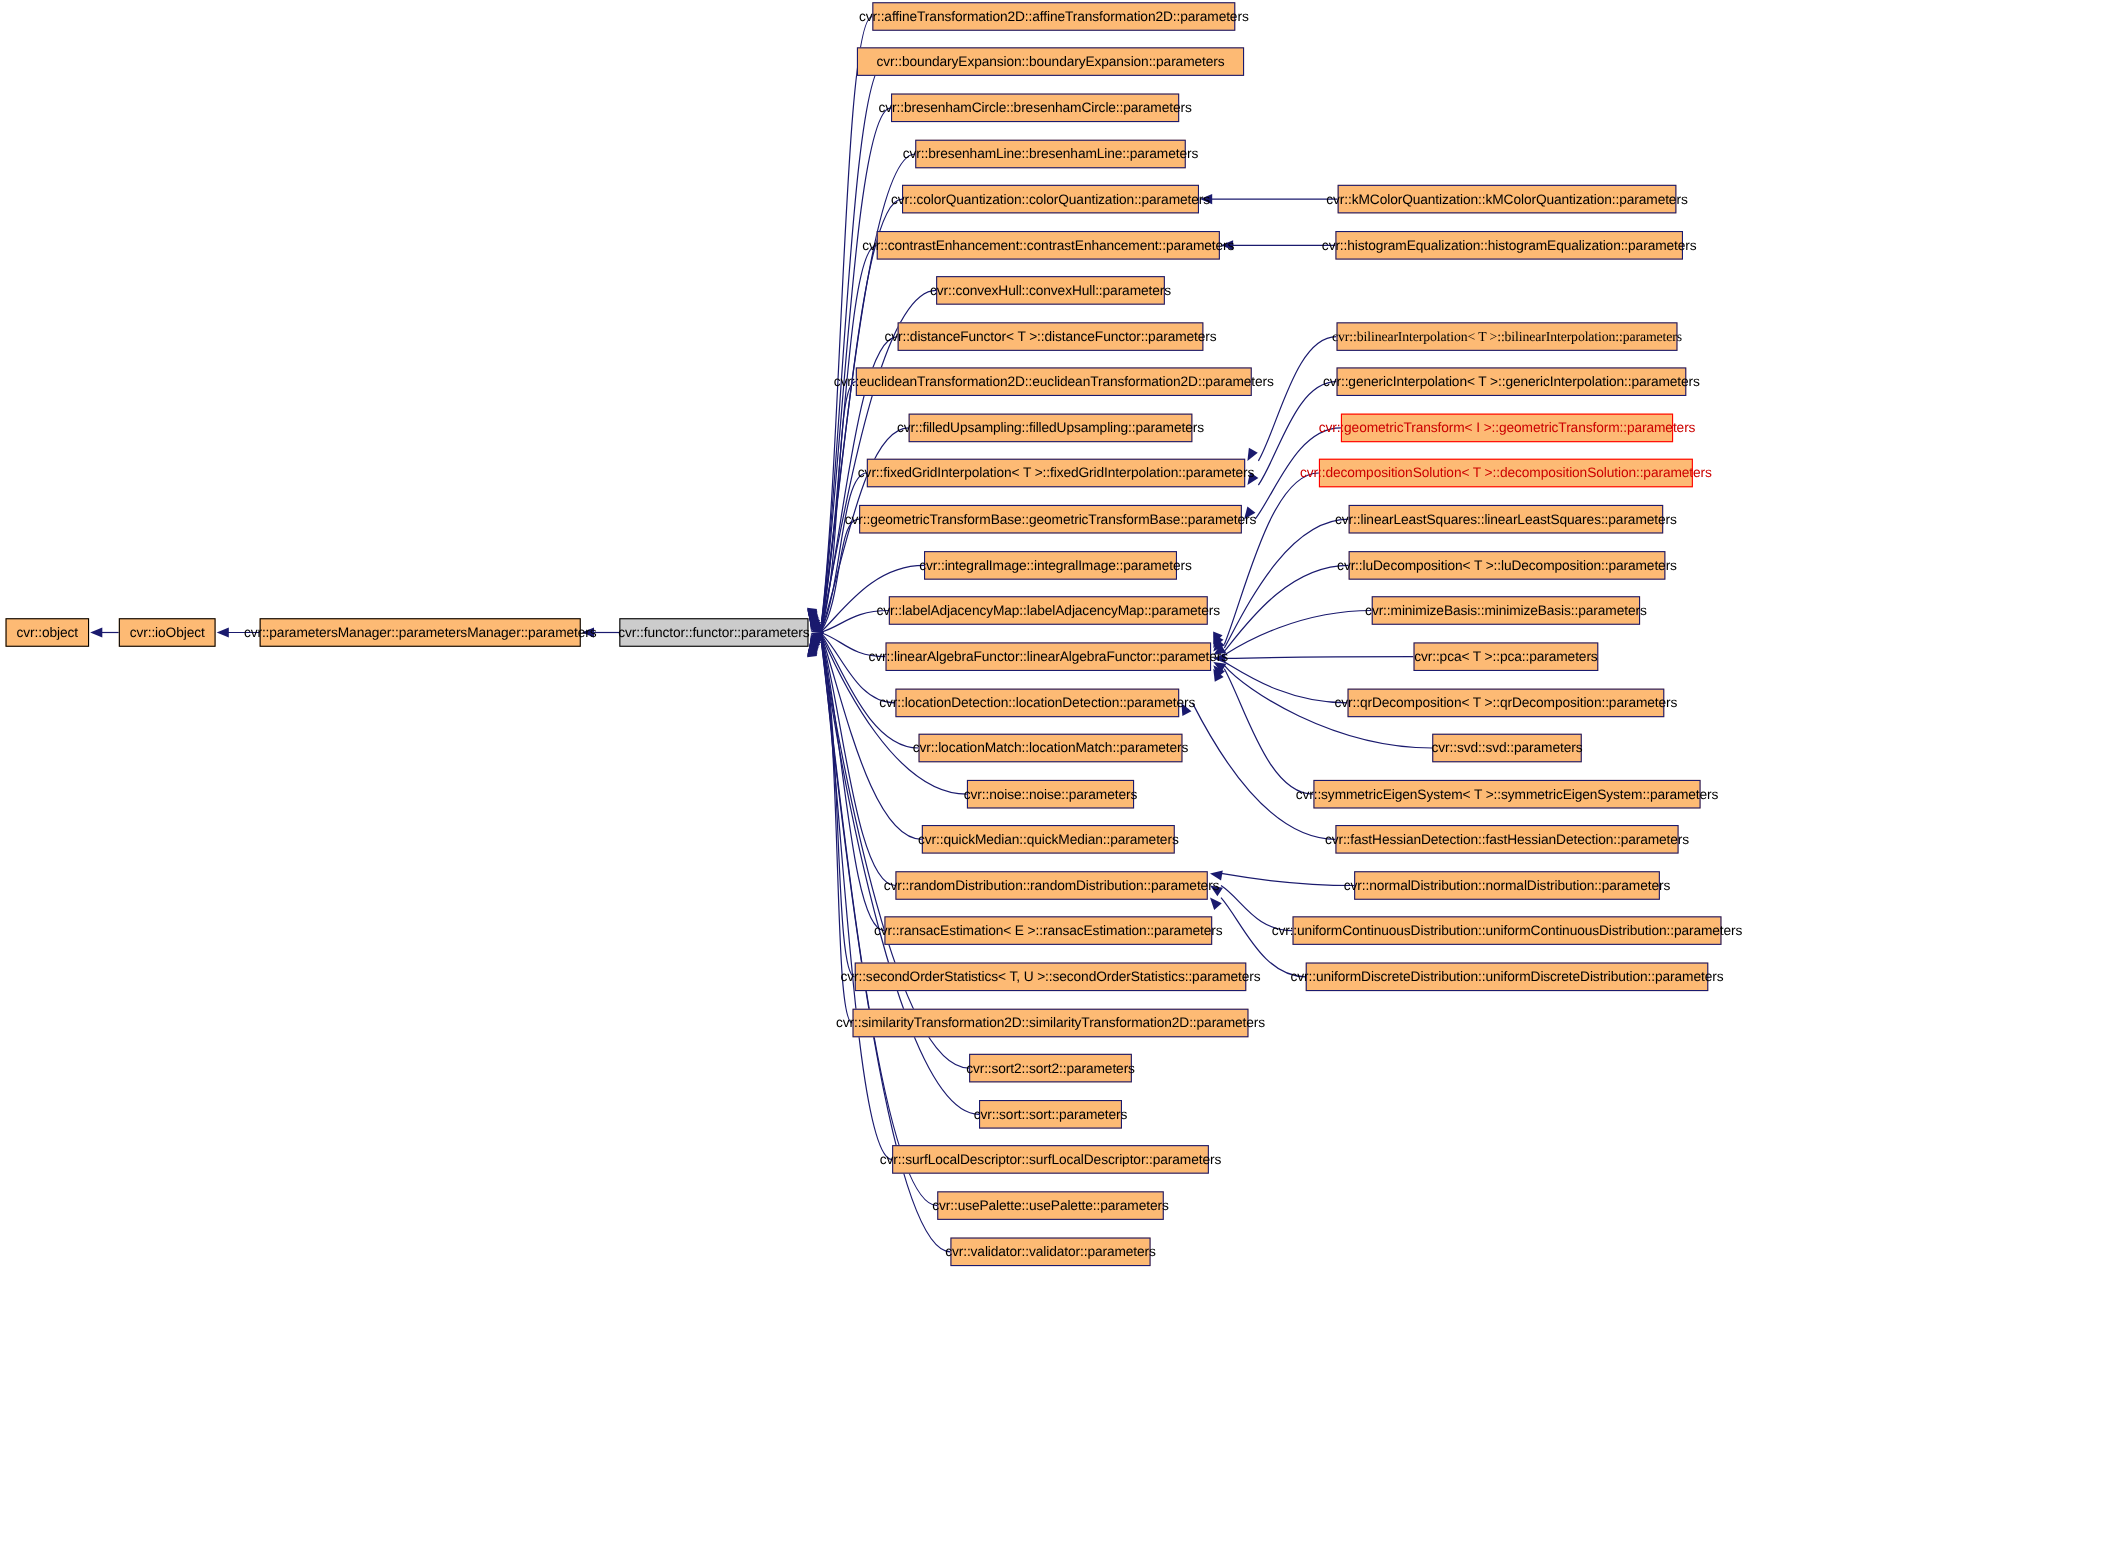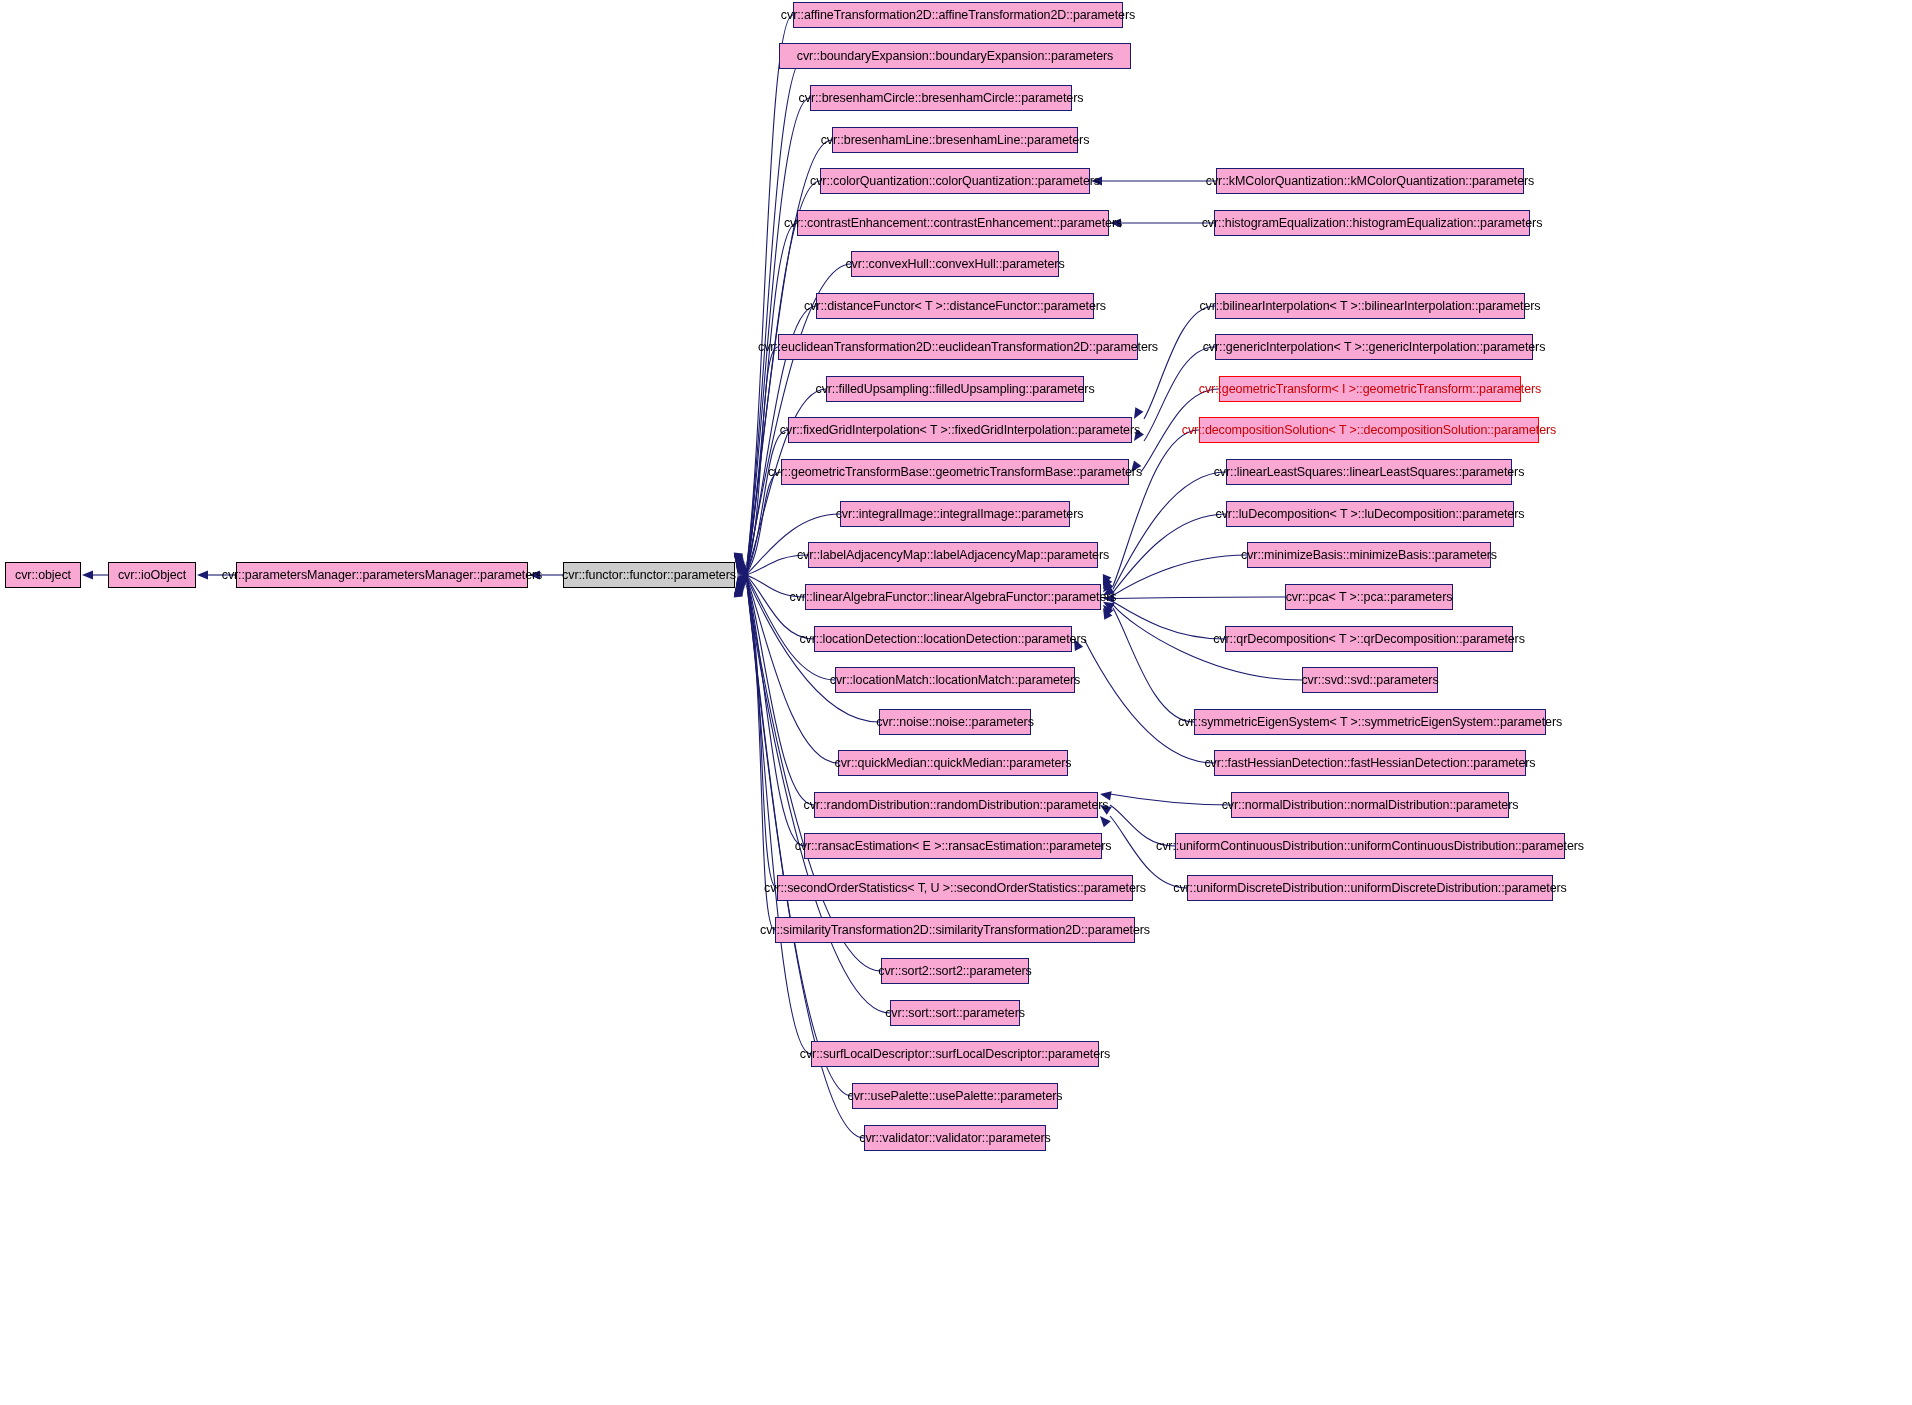--- a/index.html
+++ b/index.html
@@ -22,21 +22,21 @@
     left: 0;
     top: 0;
     width: 1912px;
     height: 1405px;
     pointer-events: none;
   }
   .node {
     position: absolute;
     box-sizing: border-box;
     border: 1px solid #1a1a6e;
-    background: #f9a8d4;
+    background: #fdba74;
     color: #000000;
     font-size: 12.5px;
     line-height: 1;
     white-space: nowrap;
     display: flex;
     align-items: center;
     justify-content: center;
     padding: 0 6px;
     height: 26px;
     letter-spacing: -0.1px;
@@ -252,21 +252,21 @@
     </div>
     <div class="node" style="left: 864px; top: 1125px; width: 182px;">
       <span>cvr::validator::validator::parameters</span>
     </div>
     <div class="node" style="left: 1216px; top: 168px; width: 308px;">
       <span>cvr::kMColorQuantization::kMColorQuantization::parameters</span>
     </div>
     <div class="node" style="left: 1214px; top: 210px; width: 316px;">
       <span>cvr::histogramEqualization::histogramEqualization::parameters</span>
     </div>
-    <div class="node" style="left: 1215px; top: 293px; width: 310px;">
+    <div class="node" style="left: 1215px; top: 293px; width: 310px; font-family: Liberation Serif, serif;">
       <span>cvr::bilinearInterpolation&lt; T &gt;::bilinearInterpolation::parameters</span>
     </div>
     <div class="node" style="left: 1215px; top: 334px; width: 318px;">
       <span>cvr::genericInterpolation&lt; T &gt;::genericInterpolation::parameters</span>
     </div>
     <div class="node red" style="left: 1219px; top: 376px; width: 302px;">
       <span>cvr::geometricTransform&lt; I &gt;::geometricTransform::parameters</span>
     </div>
     <div class="node red" style="left: 1199px; top: 417px; width: 340px;">
       <span>cvr::decompositionSolution&lt; T &gt;::decompositionSolution::parameters</span>

